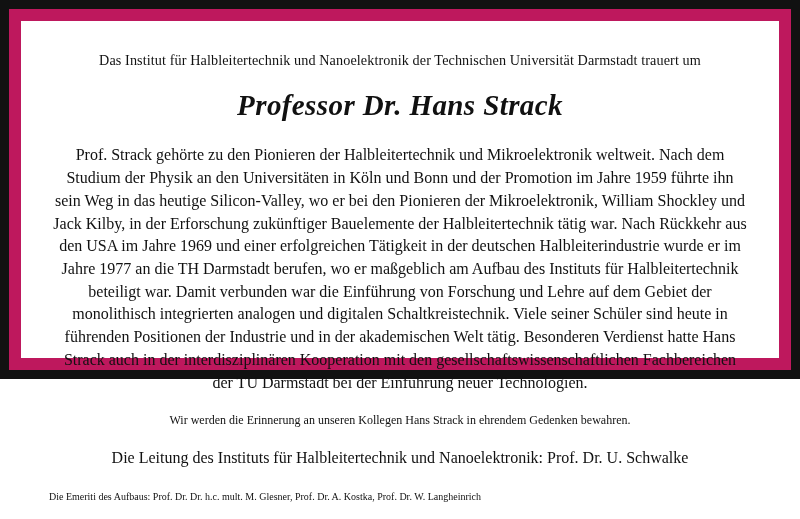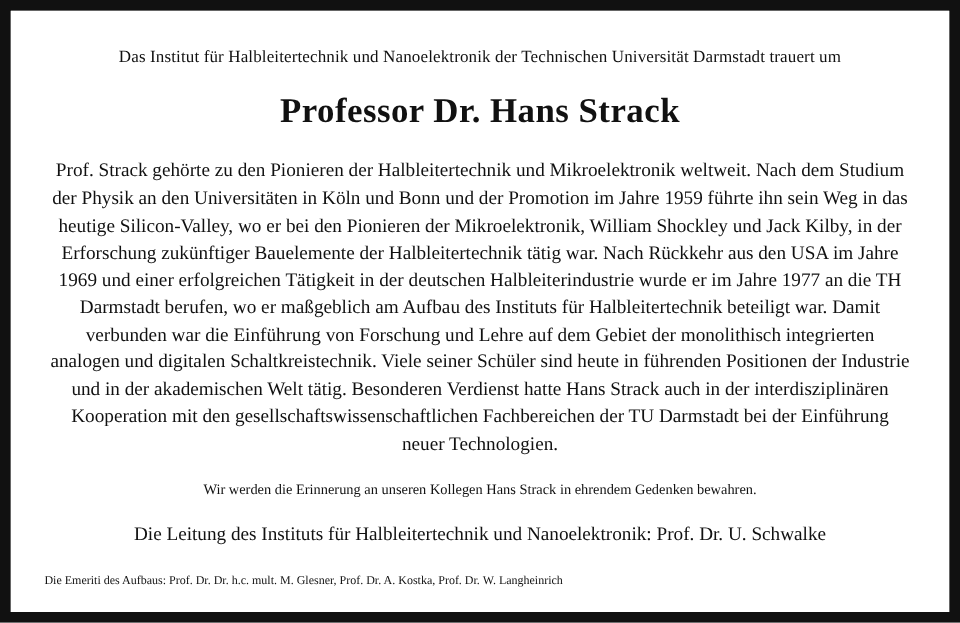--- a/index.html
+++ b/index.html
@@ -10,24 +10,24 @@
   body {
     width: 800px;
     height: 519px;
     font-family: "Liberation Serif", "DejaVu Serif", serif;
     color: #111111;
     overflow: hidden;
   }
   .obituary-frame {
     box-sizing: border-box;
     width: 800px;
-    height: 519px;
-    background: #b91c1c;
+    height: 379px;
+    background: #be185d;
     border: 9px solid #111111;
-    padding: 0;
+    padding: 12px;
   }
   .obituary-inner {
     box-sizing: border-box;
     width: 100%;
     height: 100%;
     background: #ffffff;
     padding: 30px 28px 14px 28px;
     display: flex;
     flex-direction: column;
   }
@@ -37,20 +37,21 @@
     line-height: 1.3;
     margin: 0 0 20px 0;
     letter-spacing: 0.1px;
   }
   .honoree-name {
     text-align: center;
     font-size: 29px;
     font-weight: bold;
     margin: 0 0 22px 0;
     letter-spacing: 0.4px;
+    font-style: italic;
   }
   .biography {
     text-align: center;
     font-size: 16px;
     line-height: 1.42;
     margin: 0 0 18px 0;
     padding: 0 4px;
   }
   .closing-line {
     text-align: center;

